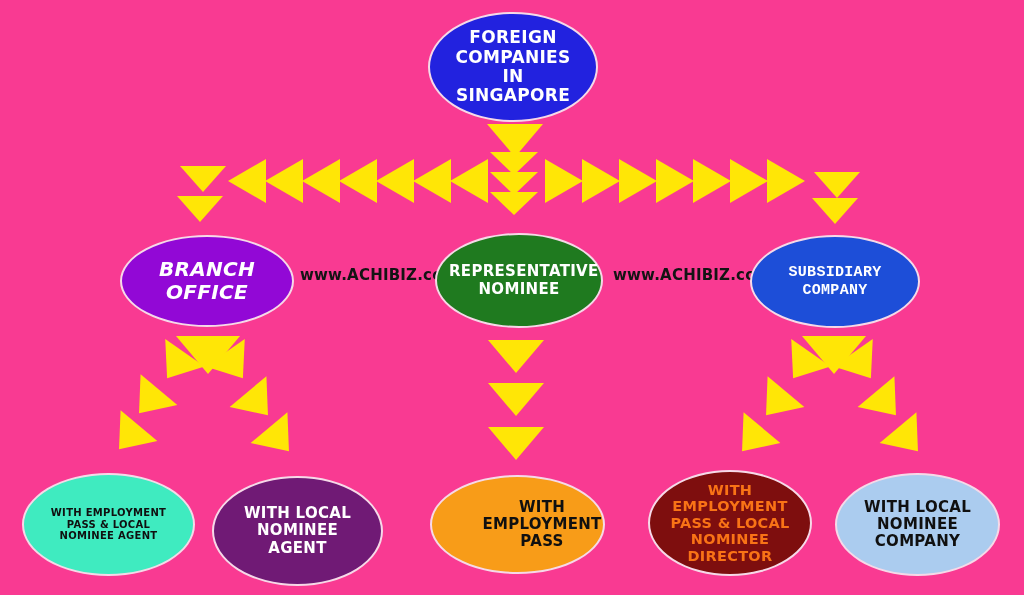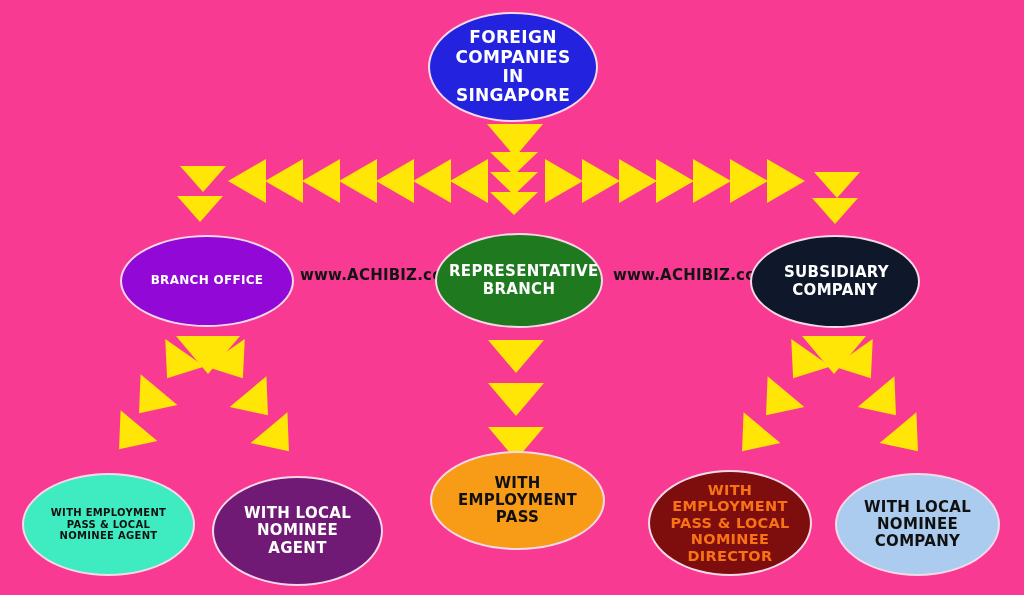--- a/index.html
+++ b/index.html
@@ -26,30 +26,30 @@
   .tri-right{border-top:22px solid transparent;border-bottom:22px solid transparent;border-left:38px solid var(--arrow,#FFE606);}
   .fan{border-left:24px solid transparent;border-right:24px solid transparent;border-top:31px solid var(--arrow,#FFE606);}
   .watermark{
     position:absolute;font-weight:bold;color:#141414;font-size:15px;
     letter-spacing:.2px;text-align:center;white-space:nowrap;
   }
   
   #node-root{left:428px;top:12px;width:170px;height:110px;}
   #node-root .lbl{font-size:17px;width:134px;}
   #node-branch{left:120px;top:235px;width:174px;height:92px;}
-  #node-branch .lbl{font-size:12px;width:150px;}
+  #node-branch .lbl{font-size:20px;width:150px;font-style:italic;}
   #node-rep{left:435px;top:233px;width:168px;height:95px;}
   #node-rep .lbl{font-size:15px;width:140px;}
   #node-sub{left:750px;top:235px;width:170px;height:93px;}
   #node-sub .lbl{font-size:15px;width:102px;}
   #node-ep-agent{left:22px;top:473px;width:173px;height:103px;}
   #node-ep-agent .lbl{font-size:10px;width:122px;}
   #node-nom-agent{left:212px;top:476px;width:171px;height:110px;}
   #node-nom-agent .lbl{font-size:15px;width:110px;}
-  #node-ep{left:430px;top:451px;width:175px;height:99px;}
+  #node-ep{left:430px;top:475px;width:175px;height:99px;justify-content:flex-end;}
   #node-ep .lbl{font-size:15px;width:122px;}
   #node-ep-dir{left:648px;top:470px;width:164px;height:106px;}
   #node-ep-dir .lbl{font-size:14.5px;width:122px;}
   #node-nom-dir{left:835px;top:473px;width:165px;height:103px;}
   #node-nom-dir .lbl{font-size:15px;width:112px;}
   #wm-left{left:300px;top:266px;width:122px;}
   #wm-right{left:613px;top:266px;width:124px;}
 </style>
 </head>
 <body>
@@ -88,26 +88,26 @@
   <div class="tri tri-down-e" style="left:814px;top:172px;"></div>
   <div class="tri tri-down-e" style="left:812px;top:198px;"></div>
 
   <div class="ellipse" id="node-branch" style="background-color: rgb(146, 8, 214);">
     <span class="lbl" style="color: rgb(255, 255, 255);">BRANCH OFFICE</span>
   </div>
 
   <div class="watermark" id="wm-left">www.ACHIBIZ.com</div>
 
   <div class="ellipse" id="node-rep" style="background-color: rgb(31, 122, 31);">
-    <span class="lbl" style="color: rgb(255, 255, 255);">REPRESENTATIVE BRANCH</span>
+    <span class="lbl" style="color: rgb(255, 255, 255);">REPRESENTATIVE NOMINEE</span>
   </div>
 
   <div class="watermark" id="wm-right">www.ACHIBIZ.com</div>
 
-  <div class="ellipse" id="node-sub" style="background-color: #0f172a;">
+  <div class="ellipse" id="node-sub" style="background-color: #1d4ed8; font-family: Liberation Mono, monospace;">
     <span class="lbl" style="color: rgb(255, 255, 255);">SUBSIDIARY COMPANY</span>
   </div>
 
   <div class="tri tri-down-b" style="left:176px;top:336px;"></div>
   <div class="tri fan" style="left:152px;top:350px;transform:rotate(35deg);"></div>
   <div class="tri fan" style="left:125px;top:386px;transform:rotate(40deg);"></div>
   <div class="tri fan" style="left:105px;top:422px;transform:rotate(40deg);"></div>
   <div class="tri fan" style="left:210px;top:350px;transform:rotate(-35deg);"></div>
   <div class="tri fan" style="left:234px;top:388px;transform:rotate(-40deg);"></div>
   <div class="tri fan" style="left:255px;top:424px;transform:rotate(-40deg);"></div>

